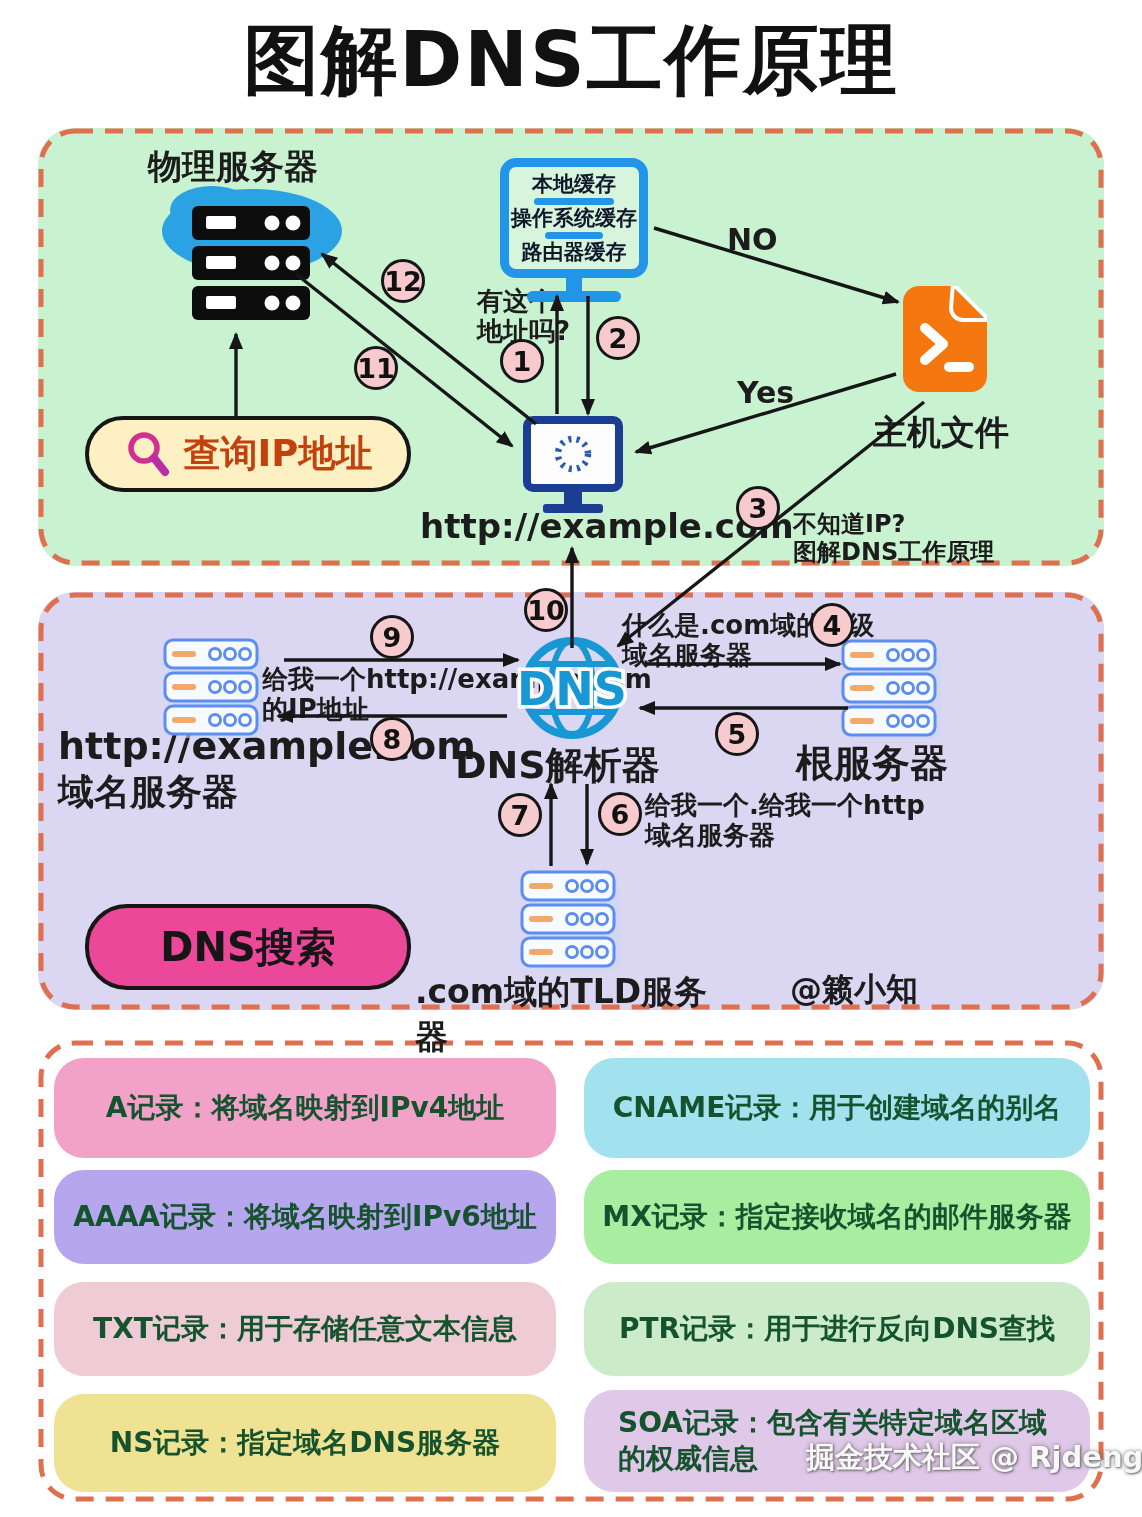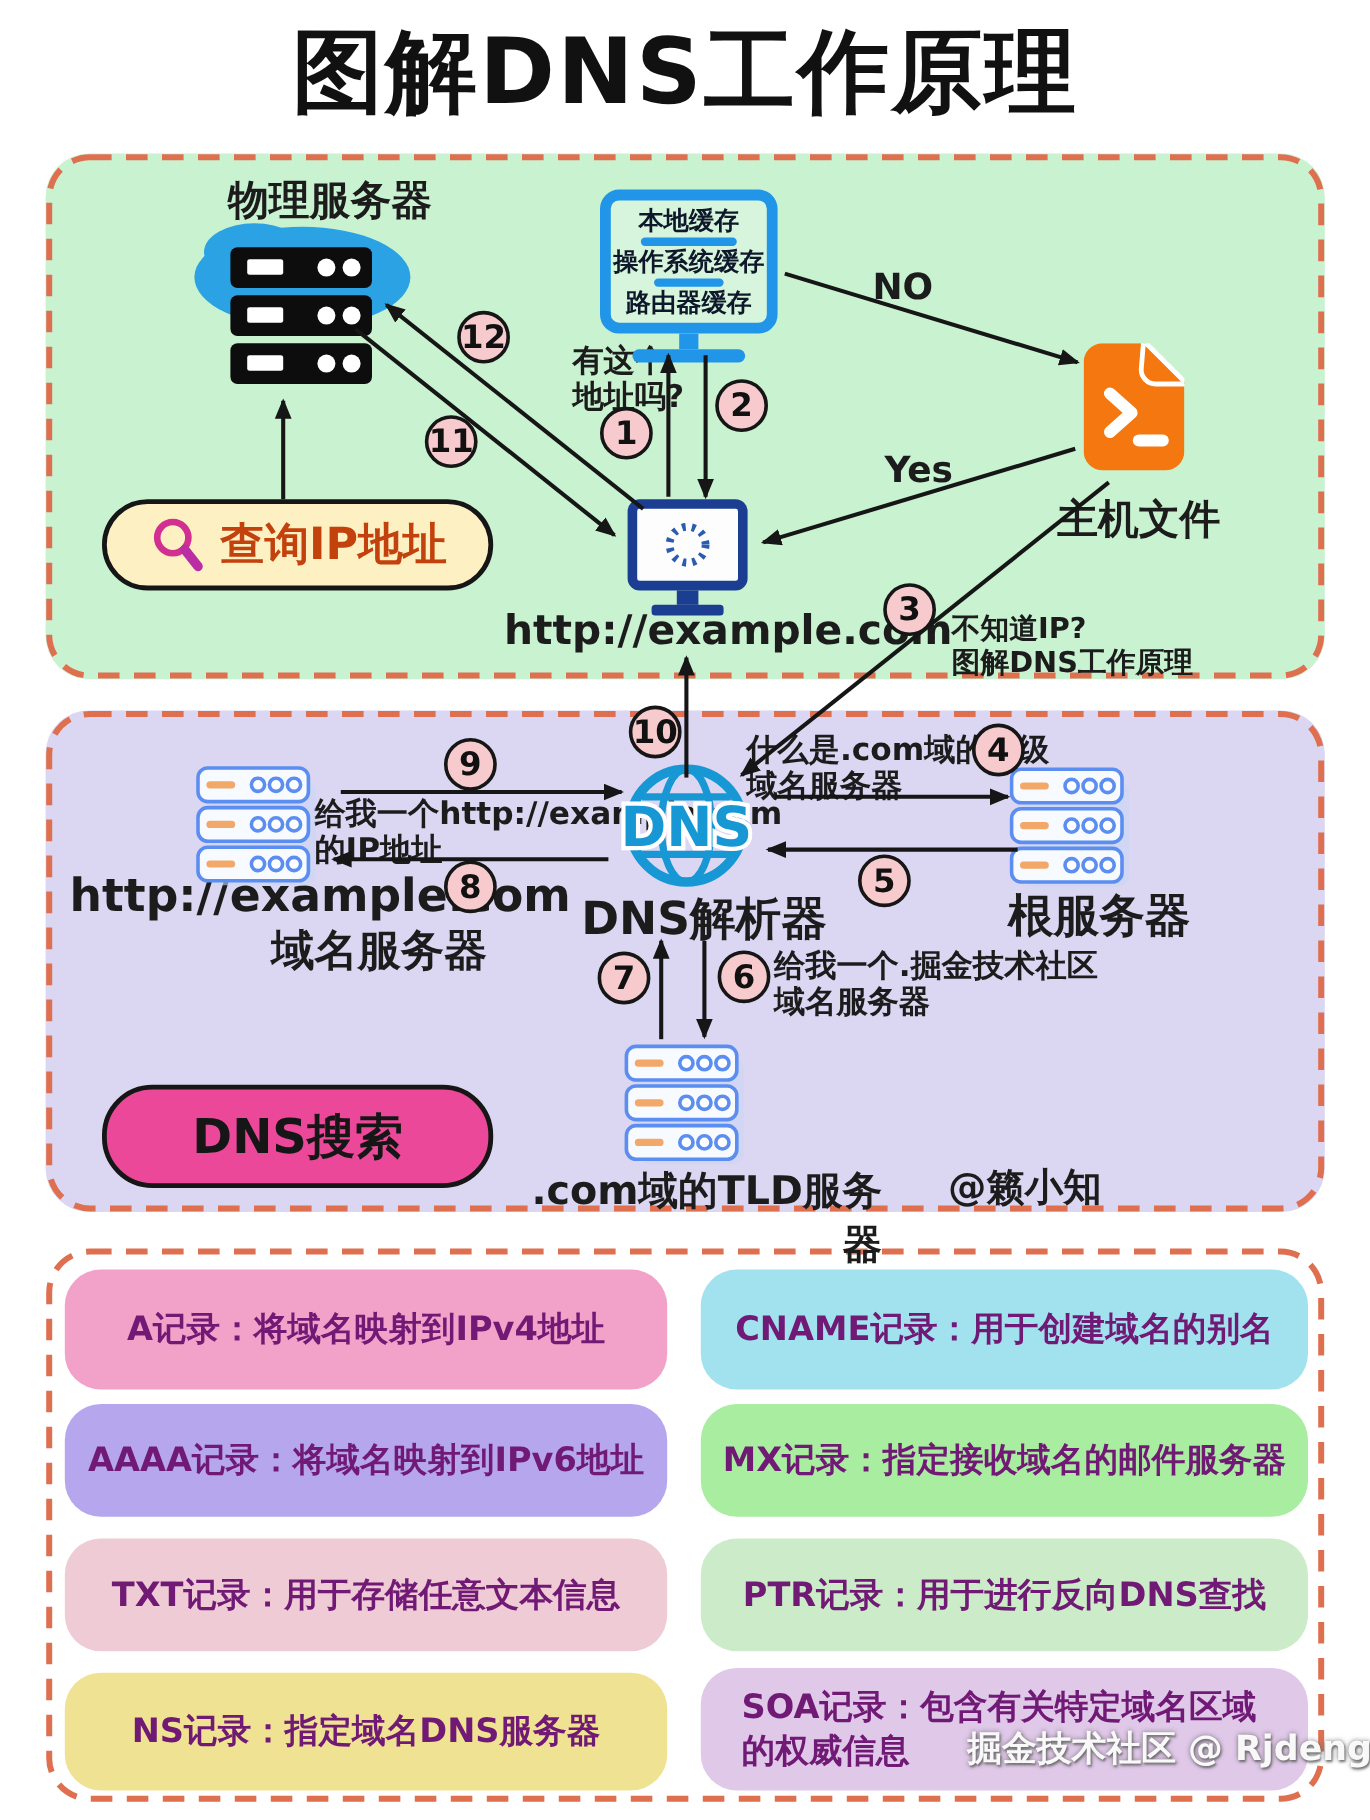--- a/index.html
+++ b/index.html
@@ -6,21 +6,21 @@
   body{font-family:"DejaVu Sans","Liberation Sans",sans-serif;}
   .canvas{position:relative;width:1142px;height:1517px;margin:0 auto;background:#ffffff;overflow:hidden;}
   .abs{position:absolute;}
   .title{position:absolute;left:0;top:10px;width:1142px;text-align:center;font-size:76px;font-weight:900;color:#111;margin:0;letter-spacing:2px;}
   .panel{position:absolute;border-radius:36px;}
   .panel svg{position:absolute;left:0;top:0;}
   .panel-green{left:38px;top:128px;width:1066px;height:438px;background:#c9f2d1;}
   .panel-purple{left:38px;top:592px;width:1066px;height:418px;background:#dbd6f2;}
   .panel-white{left:38px;top:1040px;width:1066px;height:462px;background:#ffffff;}
   .lbl{position:absolute;font-weight:bold;color:#1c1c1c;}
-  .center{text-align:right;}
+  .center{text-align:left;}
   .badge{position:absolute;width:44px;height:44px;border-radius:50%;background:#f7cbcd;border:3px solid #161616;box-sizing:border-box;display:flex;align-items:center;justify-content:center;font-size:27px;font-weight:bold;color:#111;z-index:6;}
   .overlay{position:absolute;left:0;top:0;z-index:4;pointer-events:none;}
   .icon{z-index:3;}
   
   .cache-monitor{position:absolute;left:500px;top:158px;width:148px;z-index:3;}
   .cache-screen{box-sizing:border-box;width:148px;height:120px;border:9px solid #2196e8;border-radius:16px;background:rgba(255,255,255,0.25);display:flex;flex-direction:column;align-items:center;justify-content:center;gap:1px;}
   .cache-line{font-size:21px;font-weight:bold;color:#0f172a;line-height:25px;white-space:nowrap;}
   .cache-bar{height:7px;background:#2196e8;border-radius:4px;}
   .stand-neck{width:16px;height:13px;background:#2196e8;margin:0 auto;}
   .stand-base{width:94px;height:11px;background:#2196e8;border-radius:6px;margin:0 auto;}
@@ -30,21 +30,21 @@
   .client-neck{width:18px;height:12px;background:#1c3e92;margin:0 auto;}
   .client-base{width:60px;height:9px;background:#1c3e92;border-radius:3px;margin:0 auto;}
   
   .pill{position:absolute;box-sizing:border-box;background:#fdf0c3;border:4px solid #161616;border-radius:42px;display:flex;align-items:center;justify-content:center;z-index:3;}
   .pill-query{left:85px;top:416px;width:326px;height:76px;gap:12px;}
   .pill-query span{font-size:37px;font-weight:bold;color:#c2410c;}
   .pill-search{left:85px;top:904px;width:326px;height:86px;background:#ec4899;}
   .pill-search span{font-size:40px;font-weight:bold;color:#161616;}
   
   .record-card{position:absolute;border-radius:30px;display:flex;align-items:center;justify-content:center;box-sizing:border-box;padding:0 14px;z-index:2;}
-  .record-card span{font-size:28px;font-weight:bold;color:#701a75;line-height:1.3;text-align:center;}
+  .record-card span{font-size:28px;font-weight:bold;color:#14532d;line-height:1.3;text-align:center;}
   .record-card.left-text span{text-align:left;}
   .watermark{position:absolute;left:806px;top:1438px;font-size:29px;font-weight:bold;color:rgba(255,255,255,0.95);text-shadow:0 0 4px rgba(110,110,110,0.9),1px 1px 2px rgba(90,90,90,0.8);z-index:7;white-space:nowrap;}
   .note{line-height:30px;font-size:26px;}
   .note-sm{line-height:28px;font-size:24px;}
 </style>
 </head>
 <body>
 
 <div class="canvas">
 
@@ -235,21 +235,21 @@
 
   <div class="lbl abs note" style="left:262px;top:664px;">
     <div>给我一个http://example.com</div>
     <div>的IP地址</div>
   </div>
   <div class="lbl abs note" style="left:622px;top:610px;">
     <div>什么是.com域的顶级</div>
     <div>域名服务器</div>
   </div>
   <div class="lbl abs note" style="left:645px;top:790px;">
-    <div>给我一个.掘金技术社区</div>
+    <div>给我一个.给我一个http</div>
     <div>域名服务器</div>
   </div>
 
   <svg class="overlay" width="1142" height="1517">
     <defs>
       <marker id="ah" markerUnits="userSpaceOnUse" markerWidth="18" markerHeight="16" refX="15" refY="7" orient="auto">
         <path d="M0,0 L17,7 L0,14 Z" fill="#161616"></path>
       </marker>
     </defs>
     <g stroke="#161616" stroke-width="3.4">

